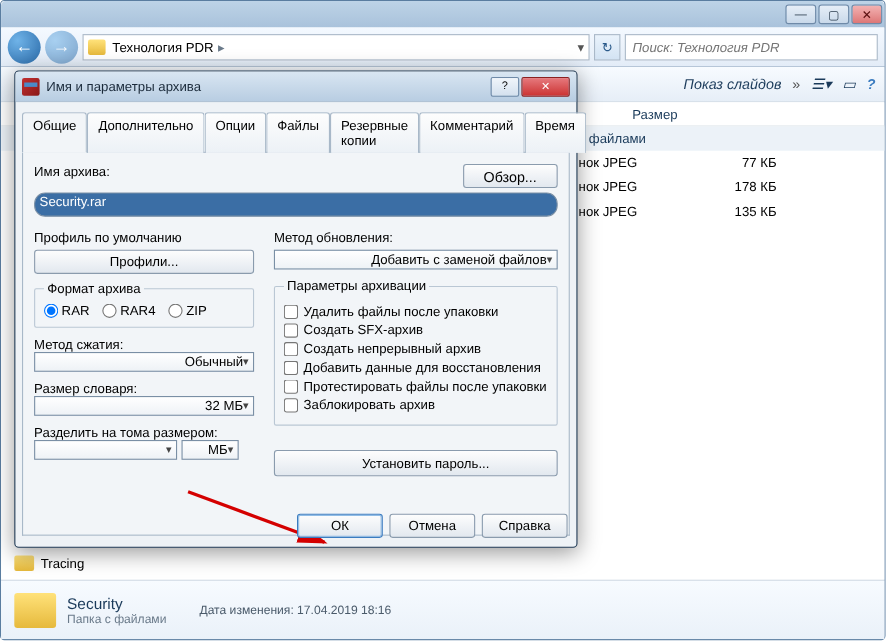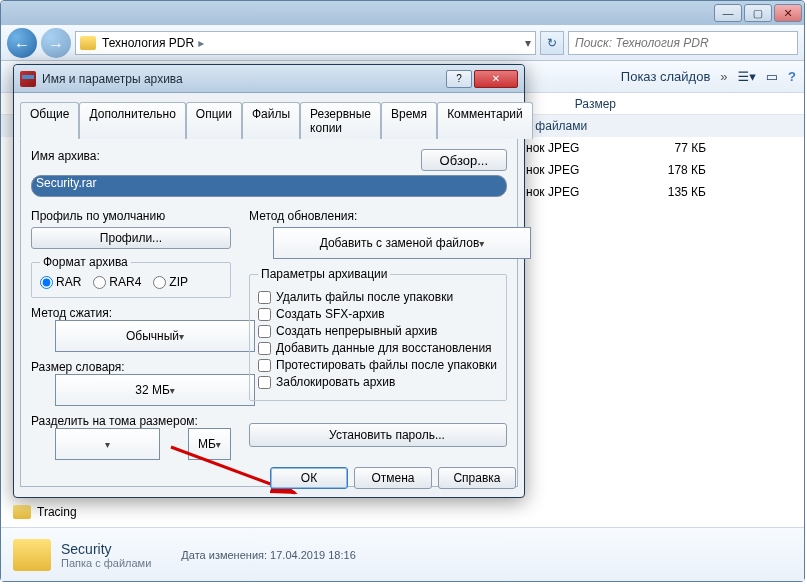--- a/index.html
+++ b/index.html
@@ -54,21 +54,21 @@
     width: 230px; height: 24px; border: 1px solid #a9b8c8; background: #fff;
     font-size: 12px; color: #888; padding: 0 6px; font-style: italic;
   }
 
   .toolbar {
     height: 32px; background: linear-gradient(#f7fbff,#e6eef7);
     border-bottom: 1px solid #d0dae5; display: flex; align-items: center;
     padding: 0 8px; gap: 10px; font-size: 13px;
   }
   .toolbar .spacer { flex: 1; }
-  .tb-item { display: flex; align-items: flex-start; gap: 2px; color: #1a3a5a; }
+  .tb-item { display: flex; align-items: flex-start; gap: 2px; color: #1a3a5a; font-style: italic; }
 
   .content-area {
     position: absolute; left: 0; top: 92px; right: 0; bottom: 54px;
     background: #fff;
   }
   .col-headers {
     height: 22px; border-bottom: 1px solid #e0e6ec; display: flex;
     font-size: 12px; color: #1a3a5a; padding-left: 525px;
   }
   .col-headers span { padding: 4px 0; }
@@ -174,23 +174,23 @@
   .left-col { width: 200px; }
   .right-col { flex: 1; }
 
   fieldset {
     border: 1px solid #bac7d4; border-radius: 2px;
     padding: 6px 8px 8px 8px; margin-top: 6px;
   }
   legend { font-size: 12px; padding: 0 3px; }
 
   .combo {
-    width: 100%; height: 32px; border: 1px solid #7a8fa5;
+    width: 100%; height: 18px; border: 1px solid #7a8fa5;
     font-size: 12px; background: linear-gradient(#fff,#eef2f6);
-    padding: 0 4px; display: flex; align-items: center; justify-content: center; margin-left: 24px;
+    padding: 0 4px; display: flex; align-items: center; justify-content: flex-end;
   }
   .combo::after { content: "▾"; font-size: 10px; color: #444; }
 
   .btn {
     height: 22px; padding: 0 14px; font-size: 12px;
     background: linear-gradient(#fdfdfd,#e2e8ef);
     border: 1px solid #8a9bad; border-radius: 3px;
   }
 
   .radio-row { display: flex; gap: 12px; font-size: 12px; align-items: center; }
@@ -311,22 +311,22 @@
       <div class="dlg-btn dlg-close">✕</div>
     </div>
   </div>
 
   <div class="tab-row">
     <div class="tab active">Общие</div>
     <div class="tab">Дополнительно</div>
     <div class="tab">Опции</div>
     <div class="tab">Файлы</div>
     <div class="tab">Резервные копии</div>
+    <div class="tab">Комментарий</div>
     <div class="tab">Время</div>
-    <div class="tab">Комментарий</div>
   </div>
 
   <div class="panel">
 
     <div class="name-row">
       <div class="name-left">
         <span class="label">Имя архива:</span>
       </div>
       <button class="browse-btn">Обзор...</button>
     </div>

